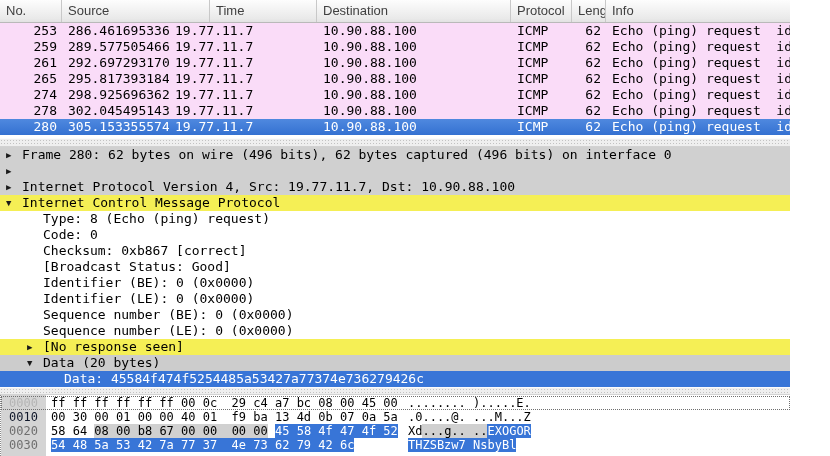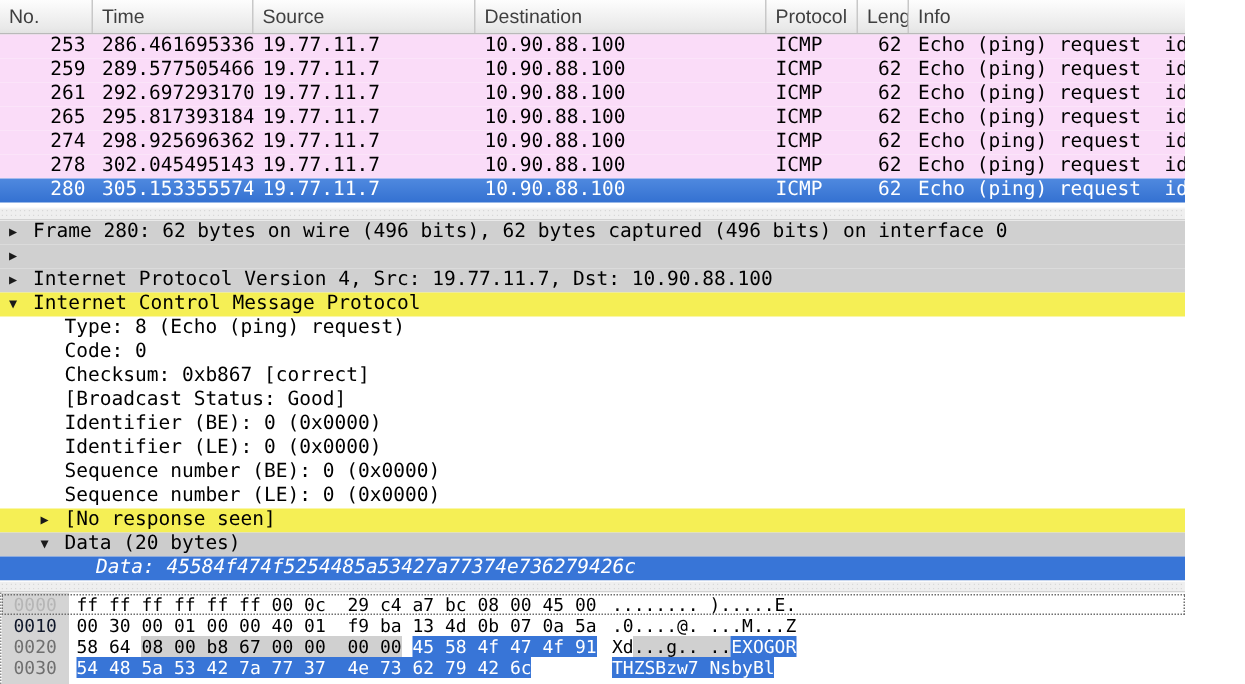--- a/index.html
+++ b/index.html
@@ -30,21 +30,21 @@
   #splitter-1 { height:9px; }
   #splitter-2 { height:8px; }
 
   
   #packet-detail { height:240px; background:#fff; overflow:hidden;
     font-family:"DejaVu Sans Mono", monospace; font-size:13px; }
   .drow { position:relative; height:16px; line-height:16px; white-space:pre; color:#000; }
   .drow.bg-gray   { background:#d0d0d0; }
   .drow.bg-gray2  { background:#cccccc; }
   .drow.bg-yellow { background:#f5ef55; }
-  .drow.bg-selected { background:#3875d7; color:#fff;font-style:italic; }
+  .drow.bg-selected { background:#3875d7; color:#fff; }
   .dtext { display:inline-block; }
   .dtext.lvl0 { padding-left:22px; }
   .dtext.lvl1 { padding-left:43px; }
   .dtext.lvl2 { padding-left:64px; }
   .arrow { position:absolute; top:0; font-size:9px; color:#1a1a1a; line-height:16px; }
   .arrow.lvl0 { left:6px; }
   .arrow.lvl1 { left:27px; }
 
   
   #hex-pane { position:relative; height:61px; background:#fff; overflow:hidden;
@@ -64,22 +64,22 @@
   .seg-sel   { background:#3875d7; color:#fff; }
 </style>
 </head>
 <body>
 
 <div id="app">
 
   <div id="packet-list">
     <div id="packet-list-header">
         <div class="hcol" style="width: 62px;">No.</div>
+        <div class="hcol" style="width: 148px;">Source</div>
         <div class="hcol" style="width: 107px;">Time</div>
-        <div class="hcol" style="width: 148px;">Source</div>
         <div class="hcol" style="width: 194px;">Destination</div>
         <div class="hcol" style="width: 61px;">Protocol</div>
         <div class="hcol" style="width: 34px;">Length</div>
         <div class="hcol flexcol" style="width: 224px;">Info</div>
       </div>
     <div id="packet-list-body">
         <div class="prow"><span class="pcell r" style="width: 62px;">253</span><span class="pcell" style="width: 107px;">286.461695336</span><span class="pcell" style="width: 148px;">19.77.11.7</span><span class="pcell" style="width: 194px;">10.90.88.100</span><span class="pcell" style="width: 61px;">ICMP</span><span class="pcell r" style="width: 34px;">62</span><span class="pcell flexcol" style="width: 224px;">Echo (ping) request  id=0x0000</span></div>
         <div class="prow"><span class="pcell r" style="width: 62px;">259</span><span class="pcell" style="width: 107px;">289.577505466</span><span class="pcell" style="width: 148px;">19.77.11.7</span><span class="pcell" style="width: 194px;">10.90.88.100</span><span class="pcell" style="width: 61px;">ICMP</span><span class="pcell r" style="width: 34px;">62</span><span class="pcell flexcol" style="width: 224px;">Echo (ping) request  id=0x0000</span></div>
         <div class="prow"><span class="pcell r" style="width: 62px;">261</span><span class="pcell" style="width: 107px;">292.697293170</span><span class="pcell" style="width: 148px;">19.77.11.7</span><span class="pcell" style="width: 194px;">10.90.88.100</span><span class="pcell" style="width: 61px;">ICMP</span><span class="pcell r" style="width: 34px;">62</span><span class="pcell flexcol" style="width: 224px;">Echo (ping) request  id=0x0000</span></div>
         <div class="prow"><span class="pcell r" style="width: 62px;">265</span><span class="pcell" style="width: 107px;">295.817393184</span><span class="pcell" style="width: 148px;">19.77.11.7</span><span class="pcell" style="width: 194px;">10.90.88.100</span><span class="pcell" style="width: 61px;">ICMP</span><span class="pcell r" style="width: 34px;">62</span><span class="pcell flexcol" style="width: 224px;">Echo (ping) request  id=0x0000</span></div>
@@ -109,18 +109,18 @@
       <div class="drow bg-selected"><span class="dtext lvl2">Data: 45584f474f5254485a53427a77374e736279426c</span></div>
     </div>
 
   <div id="splitter-2" class="splitter"></div>
 
   <div id="hex-pane">
     <div id="hex-offset-strip"></div>
     <div id="hex-rows">
         <div class="hexrow focusrow"><span class="offset off-light">0000</span><span class="hexbytes"><span>ff ff ff ff ff ff 00 0c  29 c4 a7 bc 08 00 45 00</span></span><span class="asciibytes"><span>........ ).....E.</span></span></div>
         <div class="hexrow"><span class="offset off-mid">0010</span><span class="hexbytes"><span>00 30 00 01 00 00 40 01  f9 ba 13 4d 0b 07 0a 5a</span></span><span class="asciibytes"><span>.0....@. ...M...Z</span></span></div>
-        <div class="hexrow"><span class="offset off-dark">0020</span><span class="hexbytes"><span>58 64 </span><span class="seg-field">08 00 b8 67 00 00  00 00</span><span> </span><span class="seg-sel">45 58 4f 47 4f 91</span></span><span class="asciibytes"><span>Xd</span><span class="seg-field">...g.. ..</span><span class="seg-sel">EXOGOR</span></span></div>
+        <div class="hexrow"><span class="offset off-dark">0020</span><span class="hexbytes"><span>58 64 </span><span class="seg-field">08 00 b8 67 00 00  00 00</span><span> </span><span class="seg-sel">45 58 4f 47 4f 52</span></span><span class="asciibytes"><span>Xd</span><span class="seg-field">...g.. ..</span><span class="seg-sel">EXOGOR</span></span></div>
         <div class="hexrow"><span class="offset off-dark">0030</span><span class="hexbytes"><span class="seg-sel">54 48 5a 53 42 7a 77 37  4e 73 62 79 42 6c</span></span><span class="asciibytes"><span class="seg-sel">THZSBzw7 NsbyBl</span></span></div>
       </div>
   </div>
 
 </div>
 
 </body></html>

